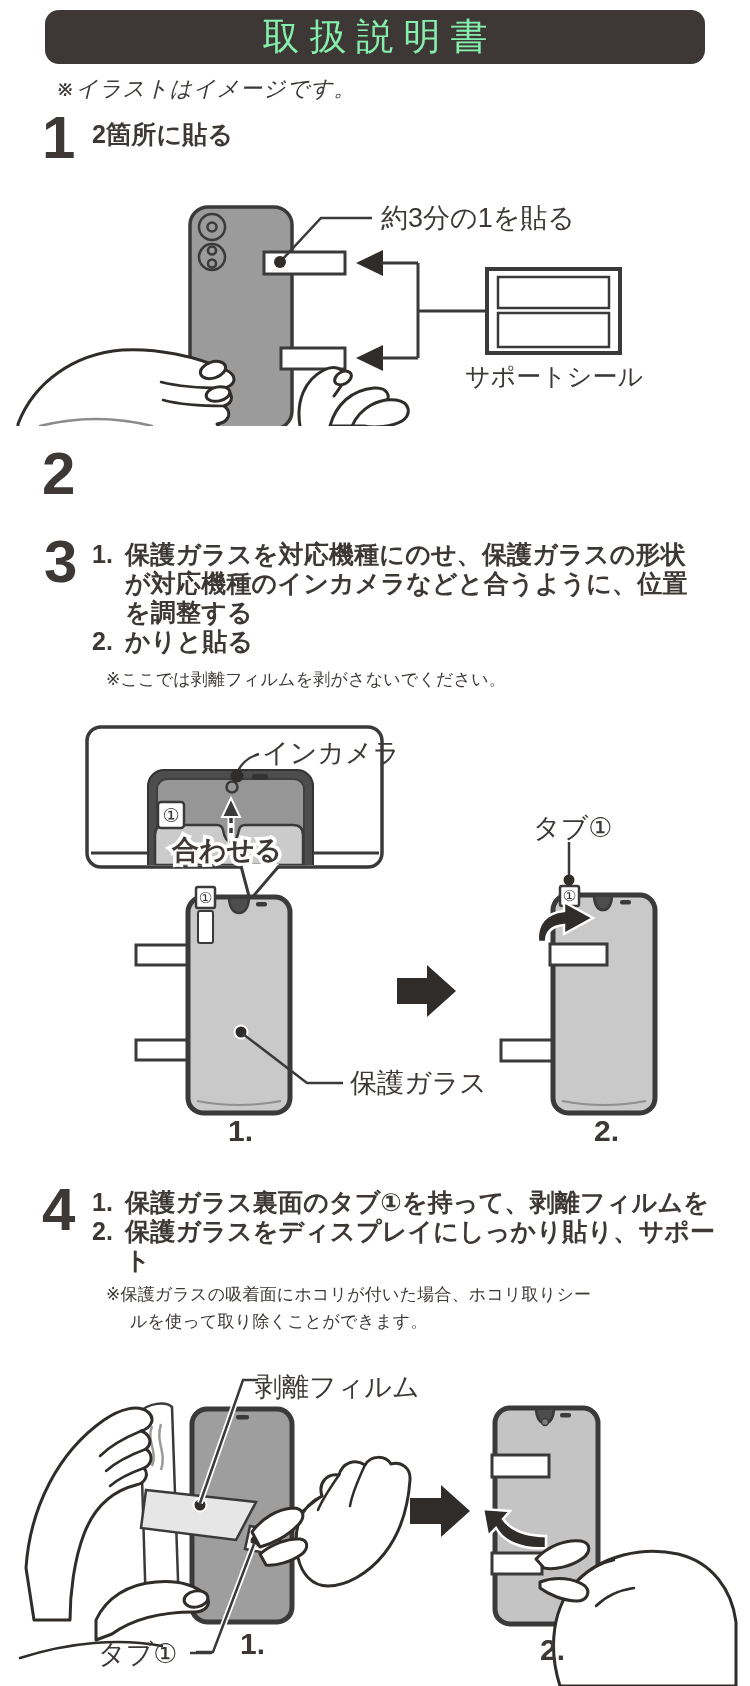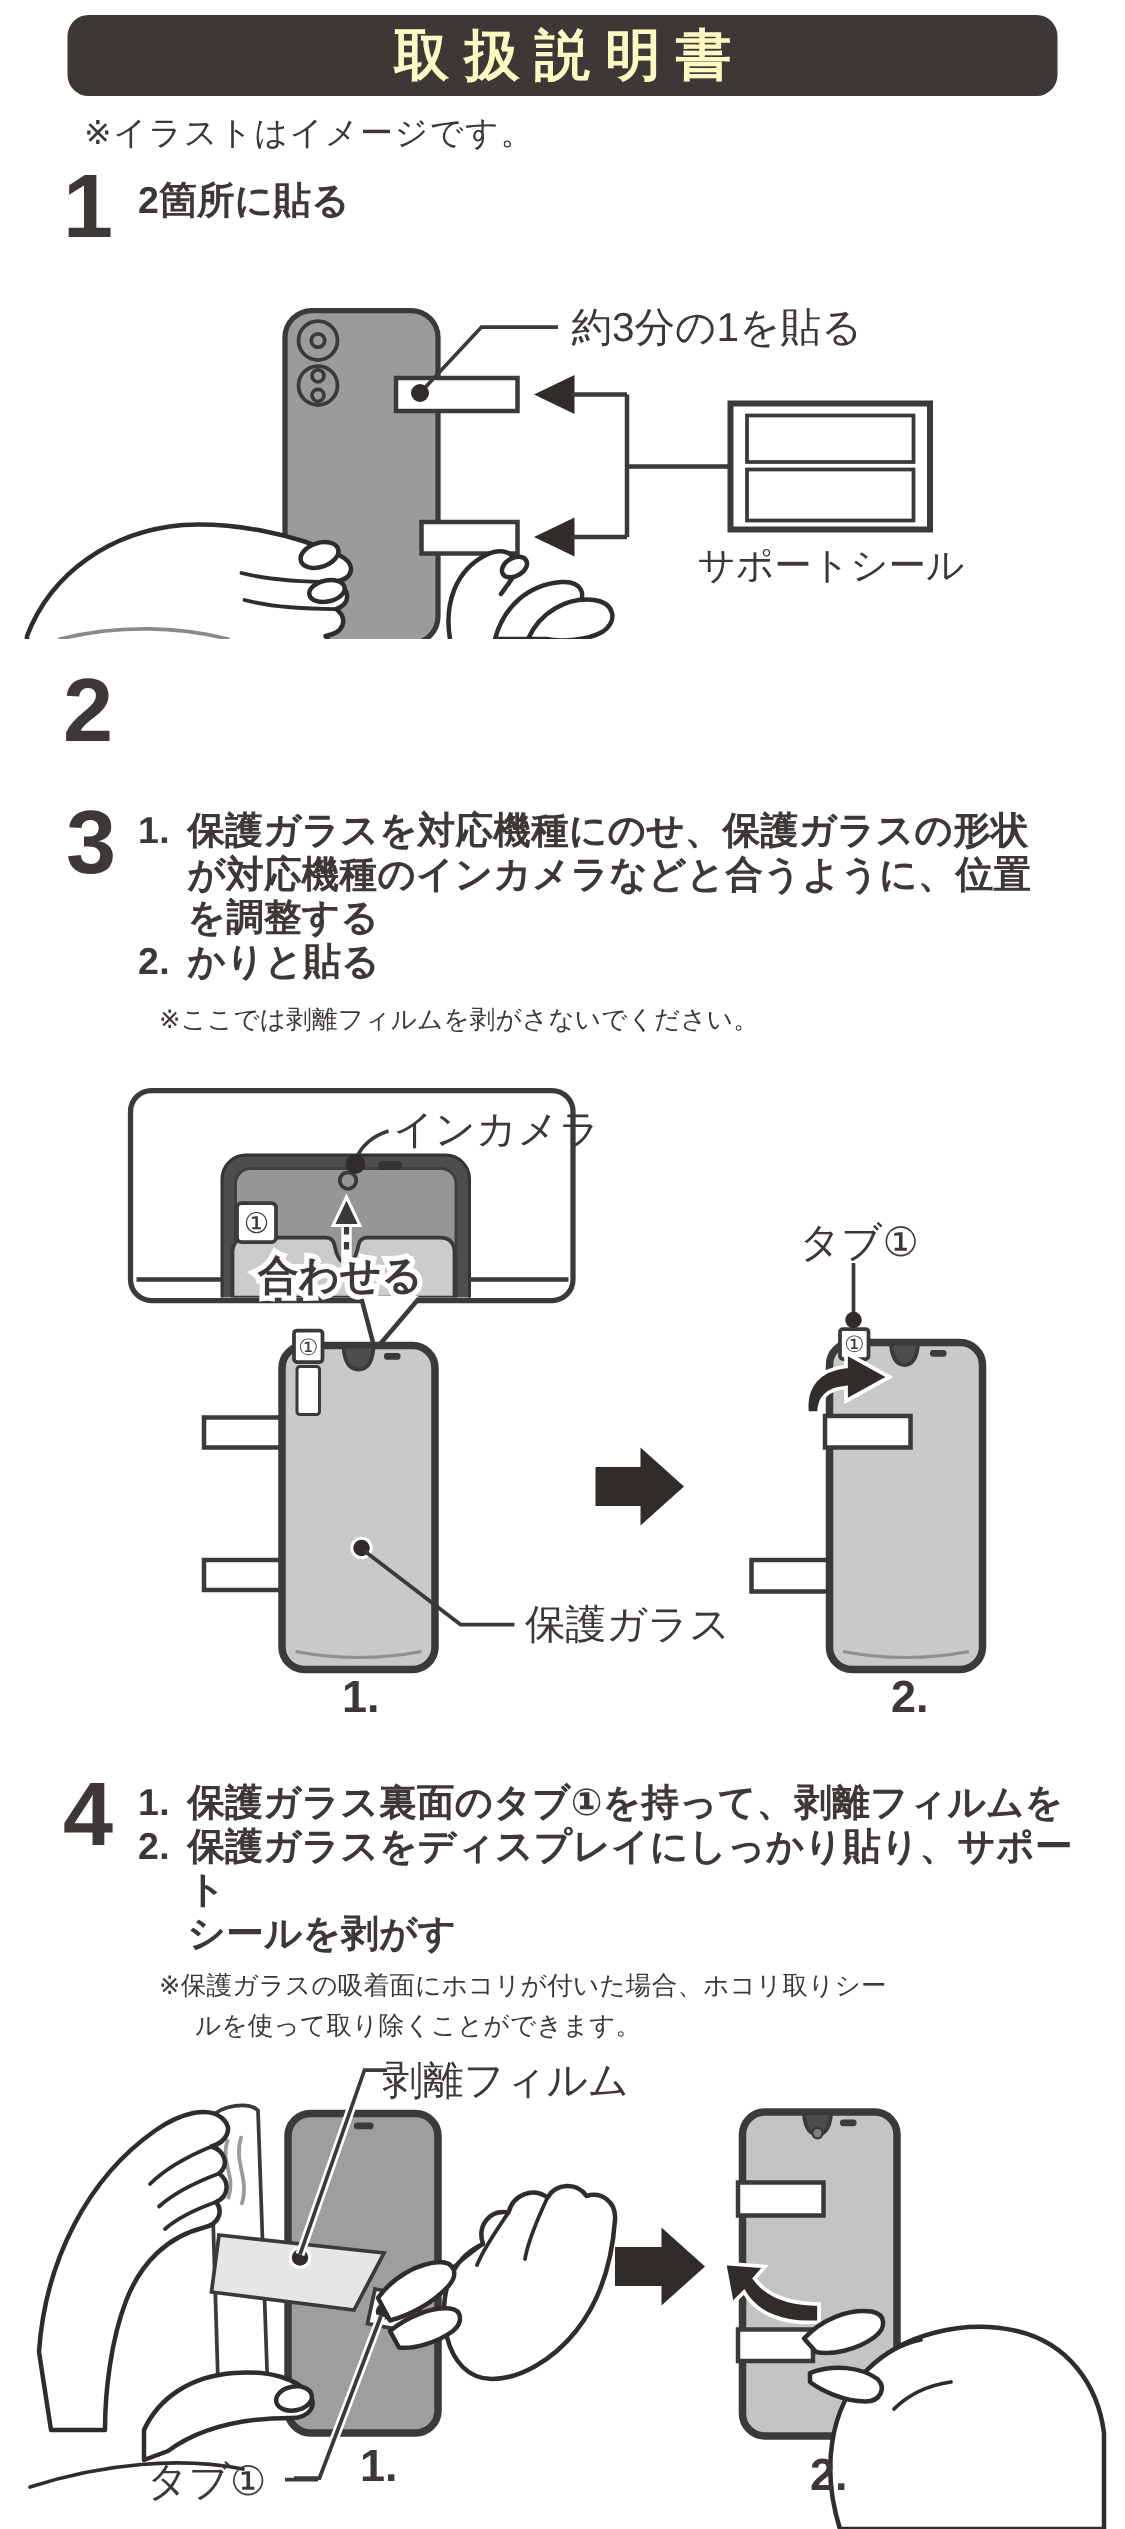--- a/index.html
+++ b/index.html
@@ -2,22 +2,22 @@
 <html><head>
 <meta charset="utf-8">
 <style>
   html,body{margin:0;padding:0;background:#fff;}
   .page{position:relative;width:750px;height:1686px;background:#ffffff;overflow:hidden;
         font-family:"Liberation Sans","DejaVu Sans",sans-serif;color:#3d3836;}
   .abs{position:absolute;}
   
   .header-bar{left:45px;top:10px;width:660px;height:54px;background:#3d3836;border-radius:14px;
       display:flex;align-items:center;justify-content:center;}
-  .header-bar .ttl{color:#fef9c3;font-size:37px;font-weight:bold;letter-spacing:10px;text-indent:10px;}
-  .disclaimer{left:56px;top:74px;font-size:22px;letter-spacing:1px;}
+  .header-bar .ttl{color:#86efac;font-size:37px;font-weight:normal;letter-spacing:10px;text-indent:10px;}
+  .disclaimer{left:56px;top:74px;font-size:22px;letter-spacing:1px;font-style:italic;}
   
   .stepnum{font-size:60px;font-weight:bold;line-height:1;letter-spacing:0;}
   .steptext{font-size:25px;font-weight:bold;line-height:29px;letter-spacing:0.2px;}
   .item{display:flex;}
   .item .marker{font-size:25px;font-weight:bold;line-height:29px;width:33px;flex:none;}
   .note{font-size:17px;font-weight:normal;line-height:27px;letter-spacing:0.2px;}
   svg text{font-family:"Liberation Sans","DejaVu Sans",sans-serif;}
   .lbl{font-size:27px;fill:#3d3836;}
   .lbl-s{font-size:25px;fill:#3d3836;}
   .cap{font-size:30px;font-weight:bold;fill:#3d3836;}
@@ -188,21 +188,20 @@
     <div class="item steptext">
       <span class="marker">1.</span>
       <div>
         <div>保護ガラス裏面のタブ①を持って、剥離フィルムを</div>
       </div>
     </div>
     <div class="item steptext">
       <span class="marker">2.</span>
       <div>
         <div>保護ガラスをディスプレイにしっかり貼り、サポート</div>
-        <div>シールを剥がす</div>
       </div>
     </div>
     <div class="note" style="margin:6px 0 0 14px;">
       <div>※保護ガラスの吸着面にホコリが付いた場合、ホコリ取りシー</div>
       <div style="margin-left:24px;">ルを使って取り除くことができます。</div>
     </div>
   </div>
 
   <svg class="abs" style="left:0;top:1358px;" width="750" height="328" viewBox="0 0 750 328">
 

